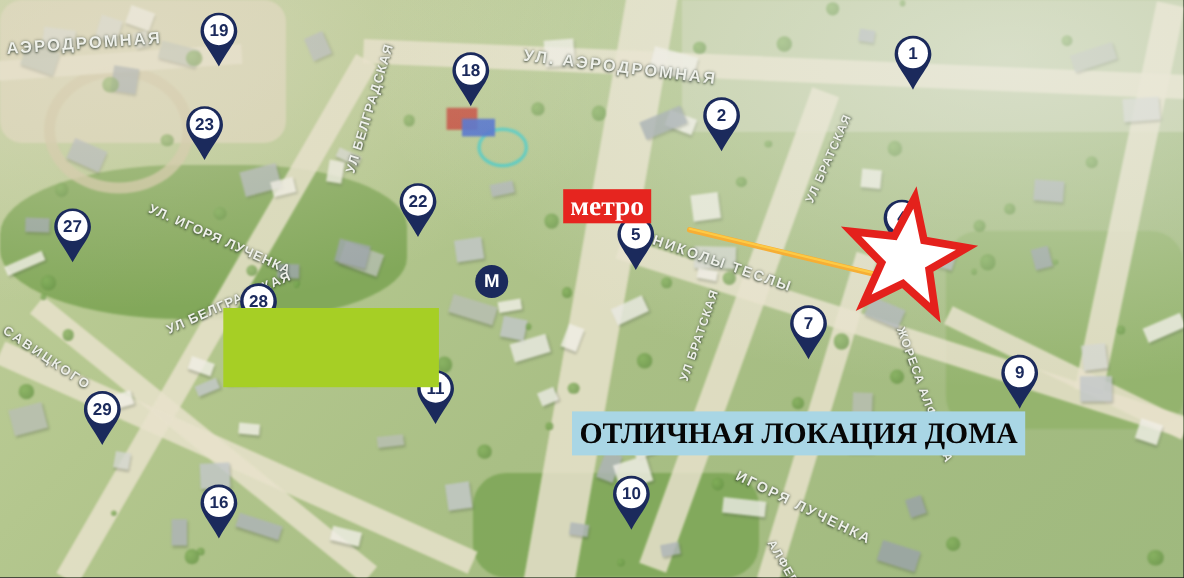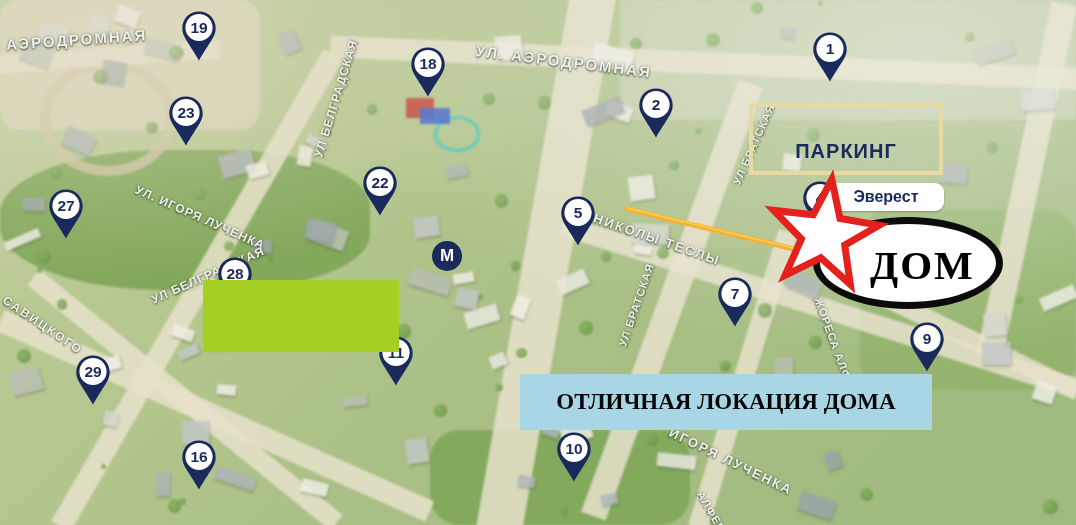--- a/index.html
+++ b/index.html
@@ -48,23 +48,23 @@
   }
   
   .parking-box{
     position:absolute;left:749px;top:103px;width:194px;height:72px;z-index:15;
     border:4px solid #e9d9a3;box-sizing:border-box;display:flex;justify-content:center;
     align-items:flex-end;padding-bottom:8px;
     color:#1b2a5c;font-weight:bold;font-size:20px;letter-spacing:1px;
   }
   
   .banner{
-    position:absolute;left:520px;top:374px;width:412px;height:56px;background:#a9d6e5;
+    position:absolute;left:520px;top:374px;width:412px;height:40px;background:#a9d6e5;
     z-index:20;display:flex;align-items:center;justify-content:center;
-    font-family:"Liberation Serif",serif;font-weight:bold;font-size:23px;color:#060606;
+    font-family:"Liberation Serif",serif;font-weight:bold;font-size:27px;color:#060606;
     white-space:nowrap;
   }
   
   .everest{
     position:absolute;left:828px;top:183px;width:116px;height:28px;background:#fff;
     border-radius:9px;z-index:30;display:flex;align-items:center;justify-content:center;
     color:#1b2a5c;font-weight:bold;font-size:16px;box-shadow:0 1px 2px rgba(0,0,0,.25);
   }
   
   .dom-ellipse{
@@ -364,29 +364,23 @@
           <text x="19" y="23" text-anchor="middle" font-family="Liberation Sans, sans-serif" font-size="15.5" font-weight="bold" fill="#1b2a5c">29</text>
         </svg>
       </div>
     </div>
 
   <div class="metro-m">М</div>
 
   <div class="park-zone">
   </div>
 
-
-  <div class="parking-box">
-    <span>ПАРКИНГ</span>
-  </div>
+  <div class="metro-box">метро</div>
+
 
   <div class="banner">ОТЛИЧНАЯ ЛОКАЦИЯ ДОМА</div>
 
-  <div class="everest">Эверест</div>
-
-  <div class="dom-ellipse">
-    <span>ДОМ</span>
-  </div>
+
 
   <svg class="star" width="140" height="135" viewBox="0 0 140 135">
     <polygon points="73.8,13.5 82,52.5 121.1,59.3 86.7,79.1 92.3,118.4 62.8,91.8 27.1,109.3 43.4,73 15.7,44.4 55.2,48.7" fill="#ffffff" stroke="#e4211c" stroke-width="7" stroke-linejoin="miter"></polygon>
   </svg>
 </div>
 
 </body></html>

